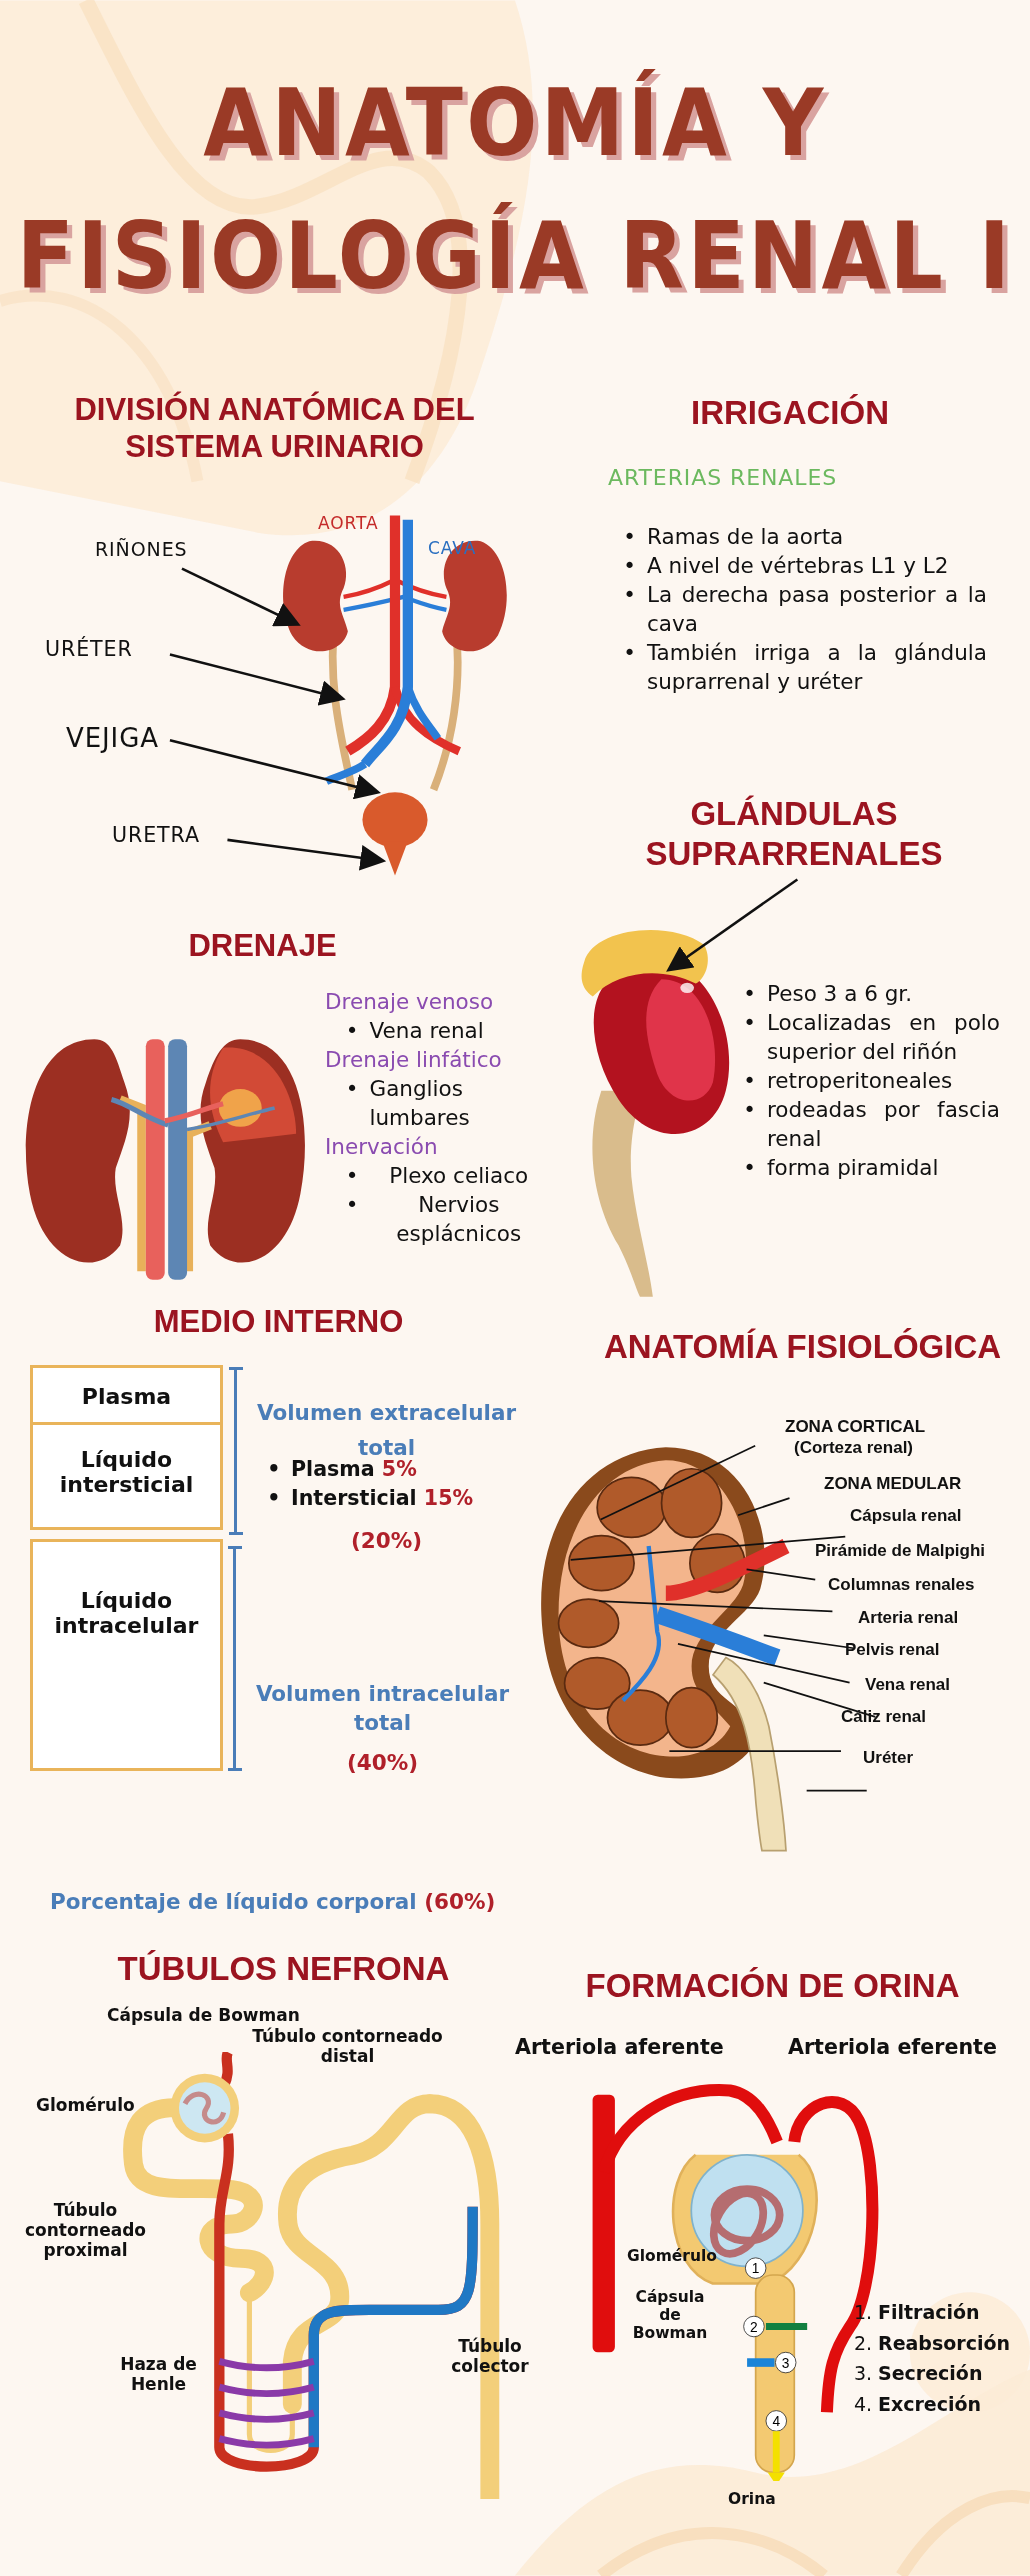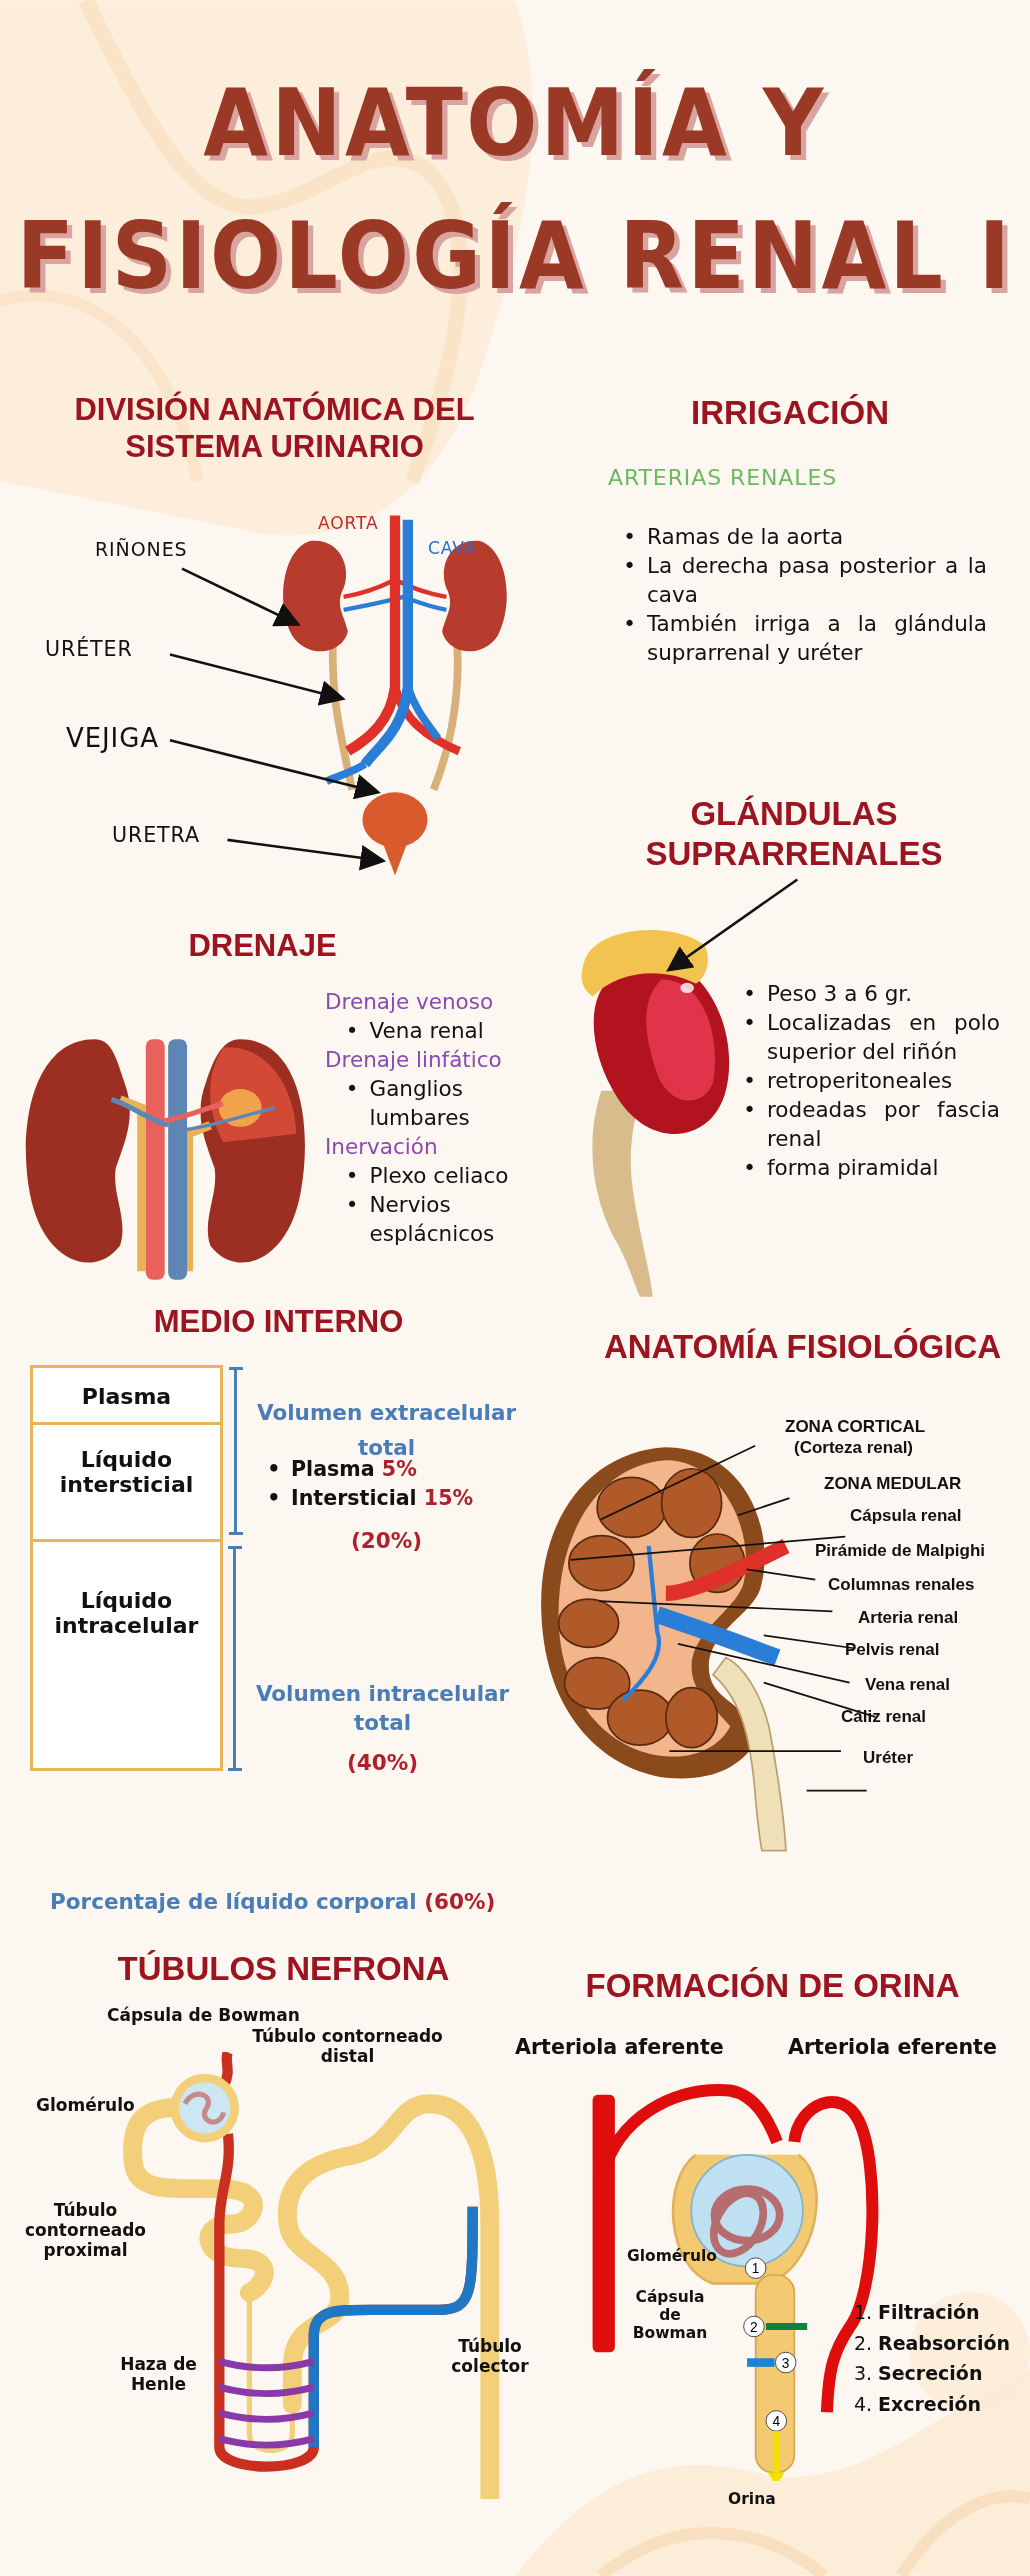--- a/index.html
+++ b/index.html
@@ -125,20 +125,21 @@
   <line x1="212" y1="662" x2="345" y2="726" stroke="#111" stroke-width="3" marker-end="url(#ah)"></line>
   <line x1="198" y1="762" x2="397" y2="813" stroke="#111" stroke-width="3" marker-end="url(#ah)"></line>
   <line x1="198" y1="862" x2="438" y2="922" stroke="#111" stroke-width="3" marker-end="url(#ah)"></line>
   <line x1="265" y1="978" x2="444" y2="1002" stroke="#111" stroke-width="3" marker-end="url(#ah)"></line>
 </svg>
 
 <div class="sec-title" style="left:670px; top:393px; width:240px; font-size:33px;">IRRIGACIÓN</div>
 <div class="label label-plain green" style="left:608px; top:465px; font-size:22px;">ARTERIAS RENALES</div>
 <ul class="bullets just abs" style="left:618px; top:522px; width:369px; font-size:21.5px; line-height:29px;">
   <li>Ramas de la aorta</li>
+  <li>A nivel de vértebras L1 y L2</li>
   <li>La derecha pasa posterior a la cava</li>
   <li>También irriga a la glándula suprarrenal y uréter</li>
 </ul>
 
 <div class="sec-title" style="left:155px; top:927px; width:215px; font-size:31px;">DRENAJE</div>
 
 <svg class="abs" width="292" height="275" style="left:17px; top:1022px;" viewBox="0 0 340 320">
   <path d="M90 20 C20 20 0 120 15 200 C30 280 90 300 120 260 C130 230 110 200 115 170 C125 140 140 110 125 70 C115 40 110 20 90 20 Z" fill="#9c2f22"></path>
   <path d="M260 20 C330 20 345 120 330 200 C315 280 255 300 225 260 C215 230 235 200 230 170 C220 140 205 110 220 70 C230 40 240 20 260 20 Z" fill="#9c2f22"></path>
   <path d="M240 30 C300 25 325 90 325 130 L240 140 C225 110 215 70 240 30 Z" fill="#d24a36"></path>
@@ -155,21 +156,21 @@
 <div class="abs" style="left:325px; top:987px; width:223px; font-size:21.5px; line-height:29px;">
   <div class="purple">Drenaje venoso</div>
   <ul class="bullets" style="margin-left:15.5px;">
     <li>Vena renal</li>
   </ul>
   <div class="purple">Drenaje linfático</div>
   <ul class="bullets" style="margin-left:15.5px;">
     <li>Ganglios lumbares</li>
   </ul>
   <div class="purple">Inervación</div>
-  <ul class="bullets" style="margin-left:15.5px;">
+  <ul class="bullets" style="margin-left:15.5px;text-align:center;">
     <li>Plexo celiaco</li>
     <li>Nervios esplácnicos</li>
   </ul>
 </div>
 
 <div class="sec-title" style="left:635px; top:794px; width:318px; font-size:33px;">
   <div>GLÁNDULAS</div>
   <div>SUPRARRENALES</div>
 </div>
 
@@ -195,21 +196,21 @@
   <li>retroperitoneales</li>
   <li>rodeadas por fascia renal</li>
   <li>forma piramidal</li>
 </ul>
 
 <div class="sec-title" style="left:137px; top:1303px; width:283px; font-size:31px;">MEDIO INTERNO</div>
 
 <div class="mi-box" style="top:1365px; height:60px; padding-top:15.5px;">
   <span>Plasma</span>
 </div>
-<div class="mi-box" style="top:1422px; height:120px; padding:22px 8.6px 0;">
+<div class="mi-box" style="top:1422px; height:108px; padding:22px 8.6px 0;">
   <span>Líquido intersticial</span>
 </div>
 <div class="mi-box" style="top:1539px; height:232px; padding:46px 8.6px 0;text-align:center;">
   <span>Líquido intracelular</span>
 </div>
 
 <div class="bracket" style="left:234px; top:1367px; height:168px;"></div>
 <div class="bracket" style="left:233px; top:1546px; height:225px;"></div>
 
 <div class="abs blue" style="left:249px; top:1395px; width:275px; text-align:center; font-size:21.5px; font-weight:bold; line-height:35px;">Volumen extracelular total</div>

